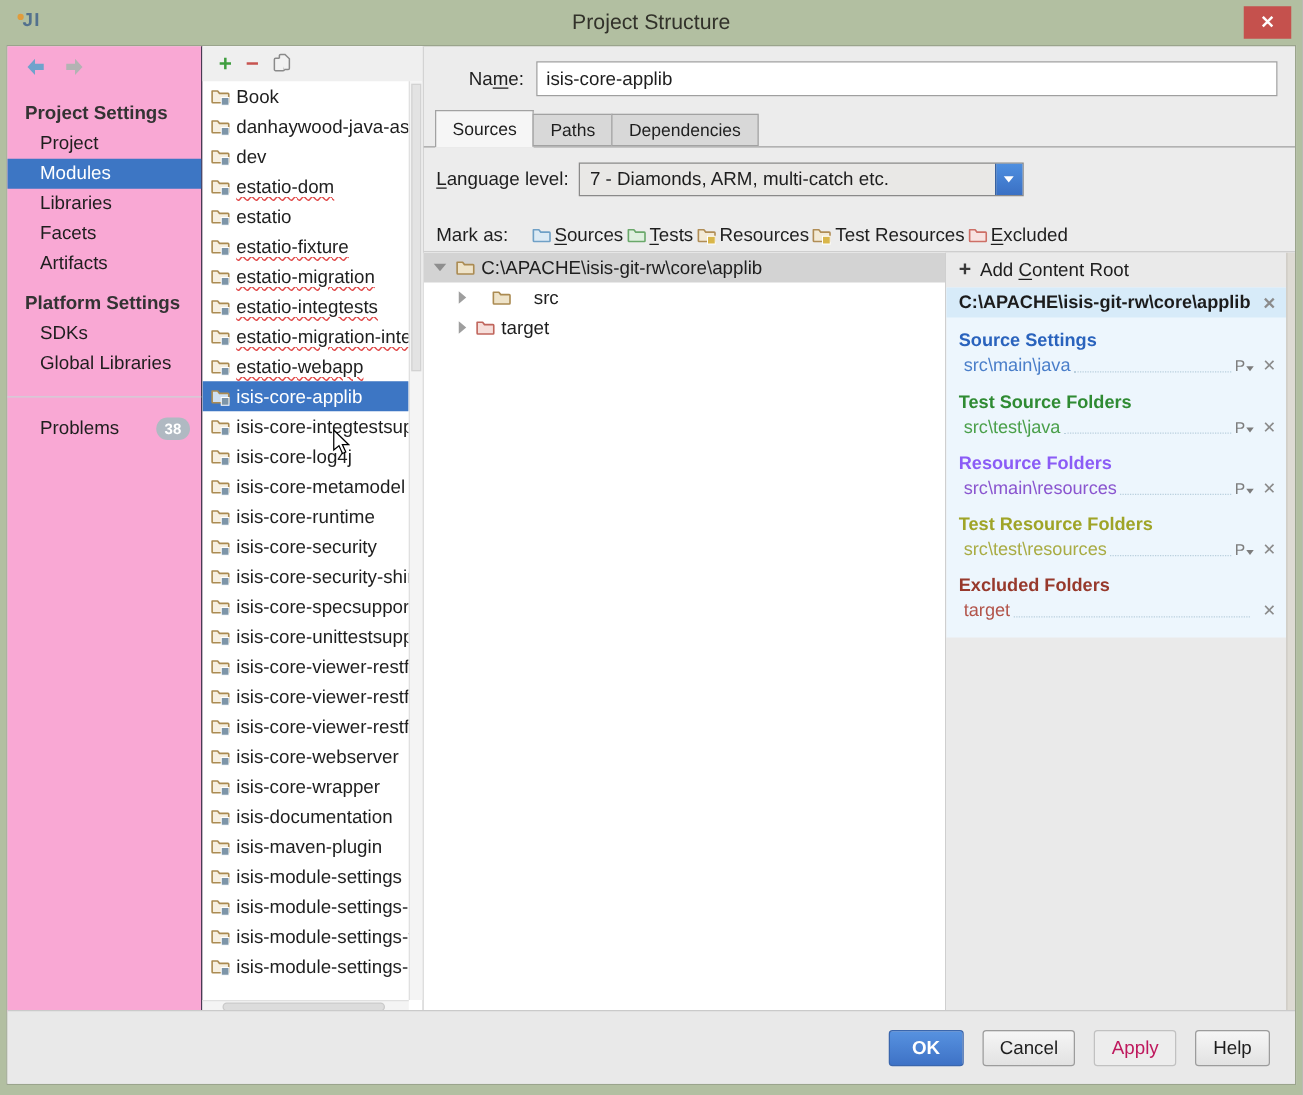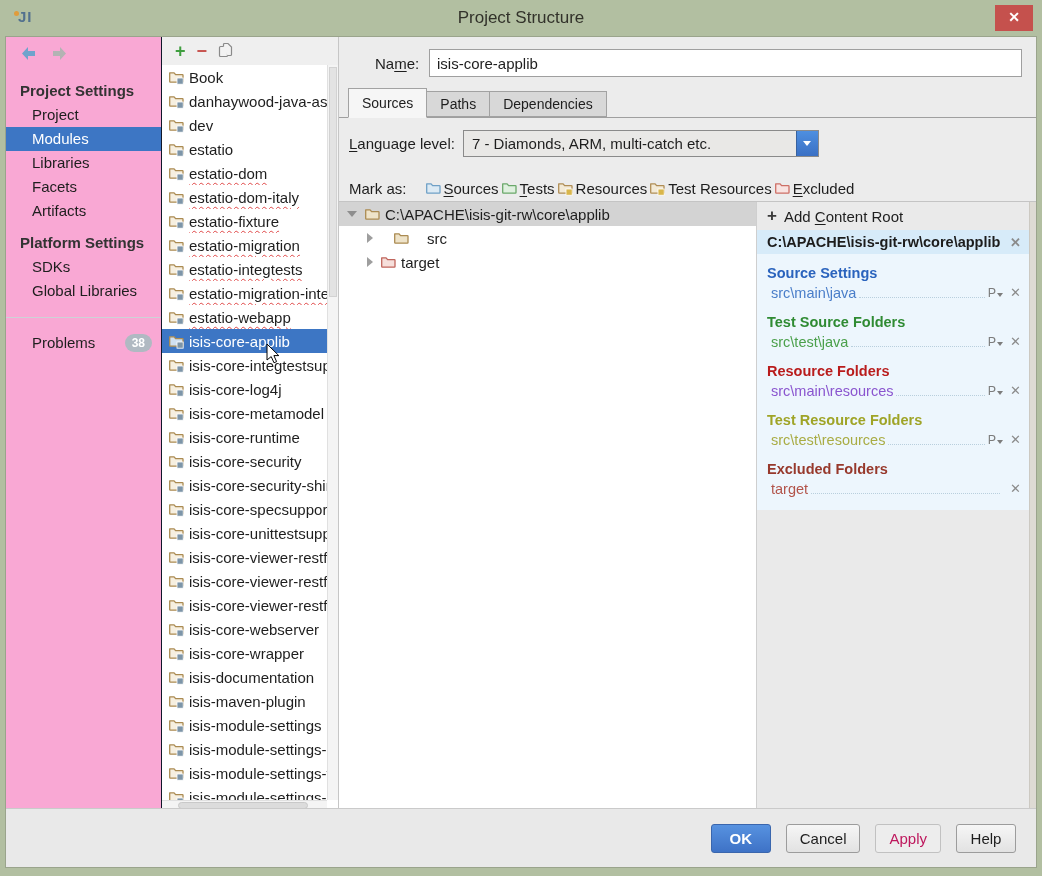--- a/index.html
+++ b/index.html
@@ -168,39 +168,30 @@
             </span>
             <span class="">dev</span>
           </div>
           <div class="mod-row">
             <span class="fico">
               <svg width="16" height="16" viewBox="0 0 16 16">
                 <path d="M1.7 3.8 h4.4 l1.5 1.9 h6.8 a.6 .6 0 0 1 .6 .6 V12.6 a.6 .6 0 0 1 -.6 .6 H2.3 a.6 .6 0 0 1 -.6 -.6 Z" fill="#f6efe0" stroke="#ab8b52" stroke-width="1.3" stroke-linejoin="round"></path>
                 <rect x="9" y="9" width="6.2" height="6.2" fill="#7d95a8" stroke="#ffffff" stroke-width="0.8"></rect>
               </svg>
             </span>
+            <span class="wavy">estatio-dom</span>
+          </div>
+          <div class="mod-row">
+            <span class="fico">
+              <svg width="16" height="16" viewBox="0 0 16 16">
+                <path d="M1.7 3.8 h4.4 l1.5 1.9 h6.8 a.6 .6 0 0 1 .6 .6 V12.6 a.6 .6 0 0 1 -.6 .6 H2.3 a.6 .6 0 0 1 -.6 -.6 Z" fill="#f6efe0" stroke="#ab8b52" stroke-width="1.3" stroke-linejoin="round"></path>
+                <rect x="9" y="9" width="6.2" height="6.2" fill="#7d95a8" stroke="#ffffff" stroke-width="0.8"></rect>
+              </svg>
+            </span>
             <span class="">estatio</span>
-          </div>
-          <div class="mod-row">
-            <span class="fico">
-              <svg width="16" height="16" viewBox="0 0 16 16">
-                <path d="M1.7 3.8 h4.4 l1.5 1.9 h6.8 a.6 .6 0 0 1 .6 .6 V12.6 a.6 .6 0 0 1 -.6 .6 H2.3 a.6 .6 0 0 1 -.6 -.6 Z" fill="#f6efe0" stroke="#ab8b52" stroke-width="1.3" stroke-linejoin="round"></path>
-                <rect x="9" y="9" width="6.2" height="6.2" fill="#7d95a8" stroke="#ffffff" stroke-width="0.8"></rect>
-              </svg>
-            </span>
-            <span class="wavy">estatio-dom</span>
-          </div>
-          <div class="mod-row">
-            <span class="fico">
-              <svg width="16" height="16" viewBox="0 0 16 16">
-                <path d="M1.7 3.8 h4.4 l1.5 1.9 h6.8 a.6 .6 0 0 1 .6 .6 V12.6 a.6 .6 0 0 1 -.6 .6 H2.3 a.6 .6 0 0 1 -.6 -.6 Z" fill="#f6efe0" stroke="#ab8b52" stroke-width="1.3" stroke-linejoin="round"></path>
-                <rect x="9" y="9" width="6.2" height="6.2" fill="#7d95a8" stroke="#ffffff" stroke-width="0.8"></rect>
-              </svg>
-            </span>
-            <span class="wavy">estatio-dom-italy</span>
           </div>
           <div class="mod-row">
             <span class="fico">
               <svg width="16" height="16" viewBox="0 0 16 16">
                 <path d="M1.7 3.8 h4.4 l1.5 1.9 h6.8 a.6 .6 0 0 1 .6 .6 V12.6 a.6 .6 0 0 1 -.6 .6 H2.3 a.6 .6 0 0 1 -.6 -.6 Z" fill="#f6efe0" stroke="#ab8b52" stroke-width="1.3" stroke-linejoin="round"></path>
                 <rect x="9" y="9" width="6.2" height="6.2" fill="#7d95a8" stroke="#ffffff" stroke-width="0.8"></rect>
               </svg>
             </span>
             <span class="wavy">estatio-fixture</span>
           </div>
@@ -543,21 +534,21 @@
                   <span class="props">P<i class="pv"></i></span>
                   <span class="clear">✕</span>
                 </div>
                 <div class="sec-title" style="color: rgb(47, 139, 51);">Test Source Folders</div>
                 <div class="sec-entry">
                   <span style="color:#4ba04b">src\test\java</span>
                   <span class="leader"></span>
                   <span class="props">P<i class="pv"></i></span>
                   <span class="clear">✕</span>
                 </div>
-                <div class="sec-title" style="color: #b91c1c;">Resource Folders</div>
+                <div class="sec-title" style="color: #8b5cf6;">Resource Folders</div>
                 <div class="sec-entry">
                   <span style="color:#8a55cf">src\main\resources</span>
                   <span class="leader"></span>
                   <span class="props">P<i class="pv"></i></span>
                   <span class="clear">✕</span>
                 </div>
                 <div class="sec-title" style="color: rgb(159, 164, 39);">Test Resource Folders</div>
                 <div class="sec-entry">
                   <span style="color:#a9ac44">src\test\resources</span>
                   <span class="leader"></span>

